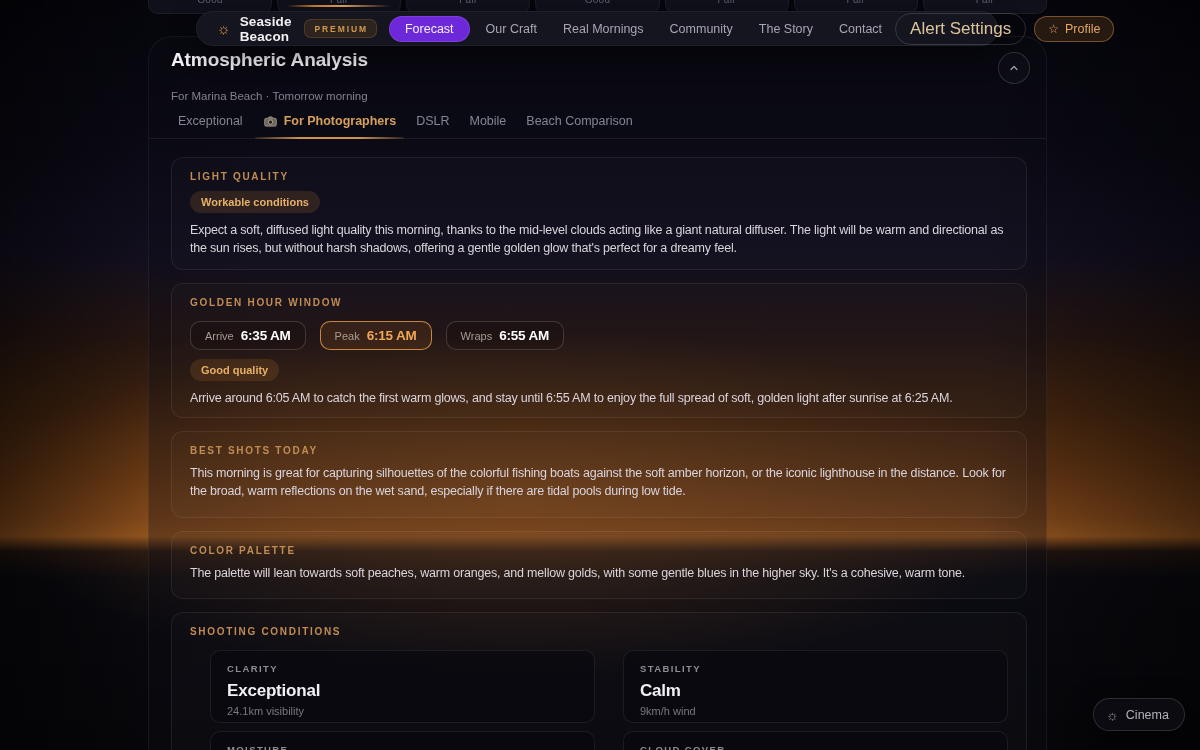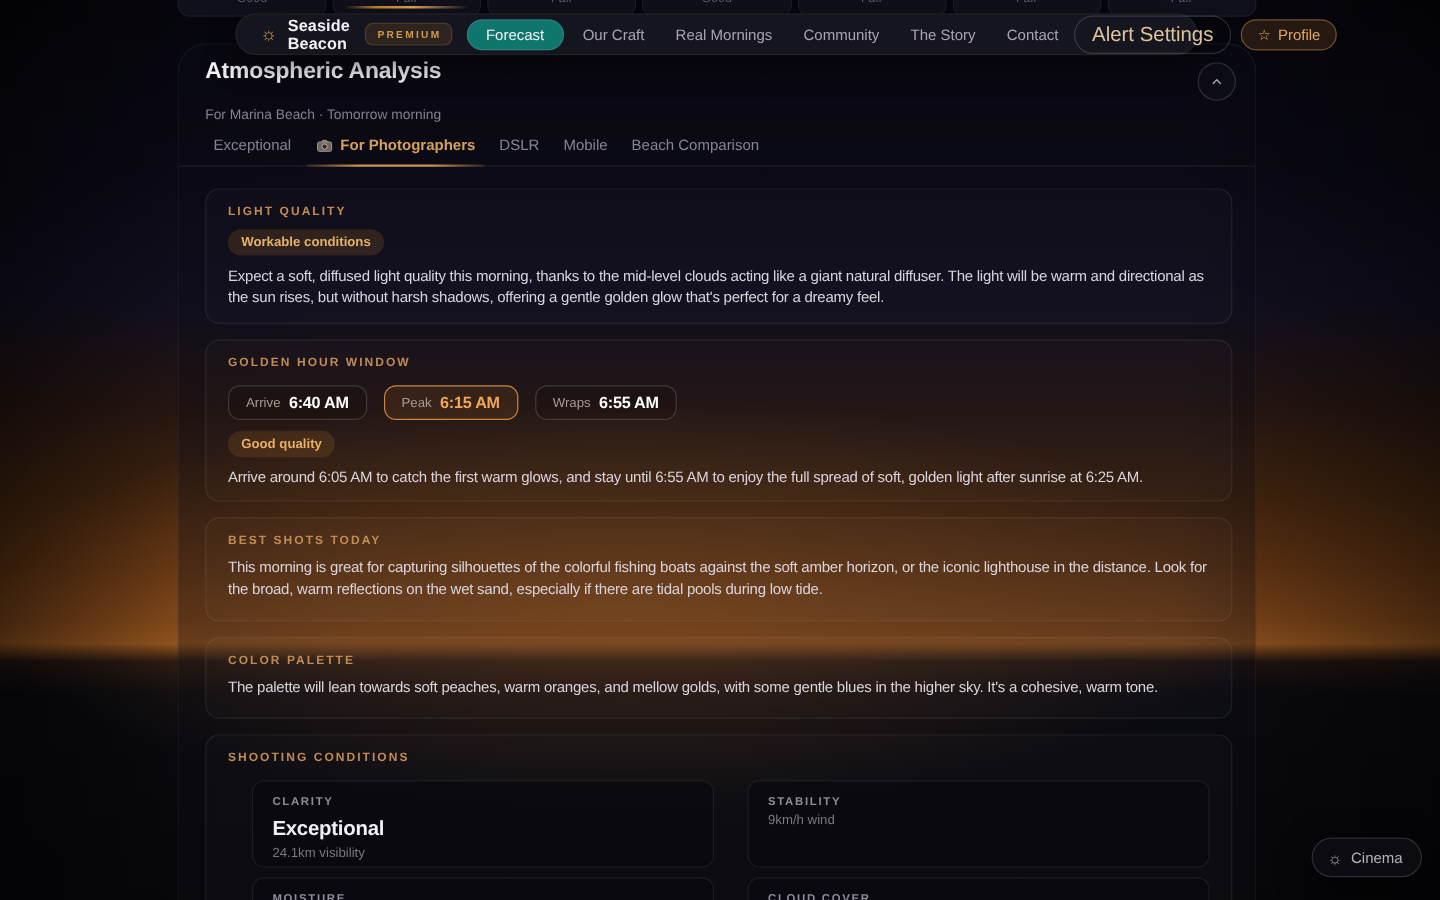--- a/index.html
+++ b/index.html
@@ -39,21 +39,21 @@
   .logo-glyph { color:#dc9c40; font-size:15px; line-height:1; margin-right:9px; }
   .brand { font-size:13.5px; font-weight:700; color:#f2f0f4; letter-spacing:0.1px; }
   .premium {
     margin-left:13px; font-size:8.5px; font-weight:700; letter-spacing:1.9px;
     color:#cf9a4c; background:rgba(190,125,45,0.14); border:1px solid rgba(200,140,60,0.22);
     border-radius:7px; padding:4px 8px 3px 9px;
   }
   .nav-links { display:flex; align-items:center; margin-left:12px; }
   .nav-link { font-size:12.5px; color:#a8a5b1; padding:0 13px; cursor:default; white-space:nowrap; }
   .nav-link.active {
-    background:#0f766e; border:1px solid rgba(255,255,255,0.11); border-radius:999px;
+    background:#6d28d9; border:1px solid rgba(255,255,255,0.11); border-radius:999px;
     padding:5px 15px; color:#f4f2f6; margin-right:3px;
   }
   .nav-right { margin-left:auto; display:flex; align-items:center; gap:8px; }
   .pill-outline {
     border:1px solid rgba(255,255,255,0.15); border-radius:999px; padding:5px 14px;
     color:#ddc49c; font-size:17px; white-space:nowrap;
   }
   .pill-profile {
     display:flex; align-items:center; gap:6px;
     background:rgba(155,98,40,0.22); border:1px solid rgba(218,152,76,0.45); border-radius:999px;
@@ -221,21 +221,21 @@
     <div class="sec-heading">LIGHT QUALITY</div>
     <span class="badge">Workable conditions</span>
     <div class="body-text">Expect a soft, diffused light quality this morning, thanks to the mid-level clouds acting like a giant natural diffuser. The light will be warm and directional as the sun rises, but without harsh shadows, offering a gentle golden glow that's perfect for a dreamy feel.</div>
   </div>
 
   <div class="card" id="sec-golden">
     <div class="sec-heading">GOLDEN HOUR WINDOW</div>
     <div class="chip-row">
       <span class="chip">
         <span class="chip-label">Arrive</span>
-        <span class="chip-value">6:40 AM</span>
+        <span class="chip-value">6:35 AM</span>
       </span>
       <span class="chip highlight">
         <span class="chip-label">Peak</span>
         <span class="chip-value">6:15 AM</span>
       </span>
       <span class="chip">
         <span class="chip-label">Wraps</span>
         <span class="chip-value">6:55 AM</span>
       </span>
     </div>
@@ -256,20 +256,21 @@
   <div class="card" id="sec-shoot">
     <div class="sec-heading">SHOOTING CONDITIONS</div>
     <div class="cond-grid">
       <div class="cond-card">
         <div class="cond-label">CLARITY</div>
         <div class="cond-value">Exceptional</div>
         <div class="cond-detail">24.1km visibility</div>
       </div>
       <div class="cond-card">
         <div class="cond-label">STABILITY</div>
+        <div class="cond-value">Calm</div>
         <div class="cond-detail">9km/h wind</div>
       </div>
       <div class="cond-card">
         <div class="cond-label">MOISTURE</div>
         <div class="cond-value"></div>
         <div class="cond-detail"></div>
       </div>
       <div class="cond-card">
         <div class="cond-label">CLOUD COVER</div>
         <div class="cond-value"></div>

